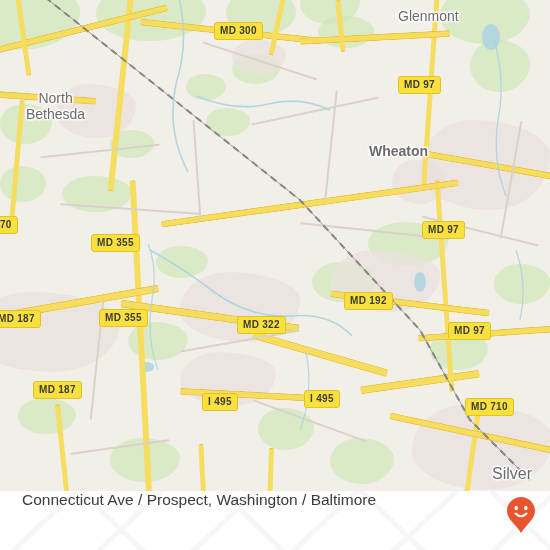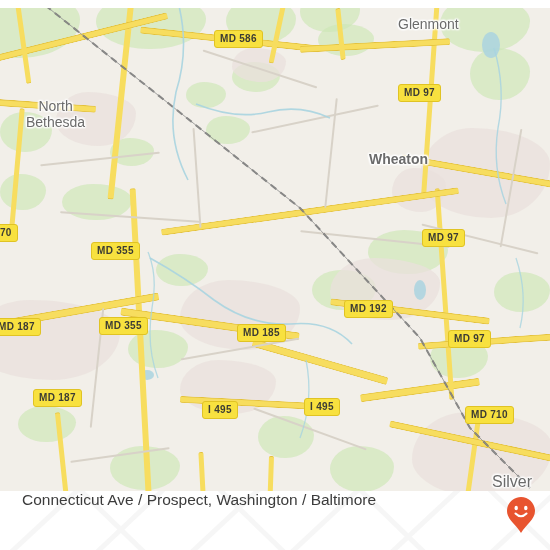--- a/index.html
+++ b/index.html
@@ -6,21 +6,21 @@
   body{
     width:550px;height:550px;
     font-family:"Liberation Sans","DejaVu Sans",sans-serif;
     background:#ffffff;
     overflow:hidden;
   }
   #app{position:relative;width:550px;height:550px;overflow:hidden;}
 
   
   #map{
-    position:absolute;left:0;top:8px;width:550px;height:491px;
+    position:absolute;left:0;top:0;width:550px;height:491px;
     background:#f2efe9;
     overflow:hidden;
   }
   .layer{position:absolute;left:0;top:0;width:550px;height:491px;}
 
   
   .park{position:absolute;background:#cde6b6;opacity:.65;border-radius:45% 55% 50% 48%/50% 45% 55% 50%;}
   
   .built{position:absolute;background:#e9e0dc;opacity:.75;border-radius:40% 60% 45% 55%/55% 40% 60% 45%;}
   
@@ -234,28 +234,28 @@
       <div class="place two" style="left:398px;top:8px;">Glenmont</div>
       <div class="place two" style="left:26px;top:90px;text-align:center;">
         <div>North</div>
         <div>Bethesda</div>
       </div>
       <div class="place" style="left:369px;top:144px;font-weight:bold;">Wheaton</div>
       <div class="place" style="left:492px;top:466px;font-size:16px;">Silver</div>
     </div>
 
     <div class="layer" id="shield-layer">
-        <div class="shield" style="left: 214px; top: 22px;">MD 586</div>
+        <div class="shield" style="left: 214px; top: 22px;">MD 300</div>
         <div class="shield" style="left: 398px; top: 76px;">MD 97</div>
         <div class="shield" style="left: 422px; top: 221px;">MD 97</div>
         <div class="shield" style="left: -6px; top: 216px;">70</div>
         <div class="shield" style="left: 91px; top: 234px;">MD 355</div>
         <div class="shield" style="left: -8px; top: 310px;">MD 187</div>
         <div class="shield" style="left: 99px; top: 309px;">MD 355</div>
-        <div class="shield" style="left: 237px; top: 316px;">MD 185</div>
+        <div class="shield" style="left: 237px; top: 316px;">MD 322</div>
         <div class="shield" style="left: 344px; top: 292px;">MD 192</div>
         <div class="shield" style="left: 448px; top: 322px;">MD 97</div>
         <div class="shield" style="left: 33px; top: 381px;">MD 187</div>
         <div class="shield" style="left: 202px; top: 393px;">I 495</div>
         <div class="shield" style="left: 304px; top: 390px;">I 495</div>
         <div class="shield" style="left: 465px; top: 398px;">MD 710</div>
       </div>
 
 
   </div>

